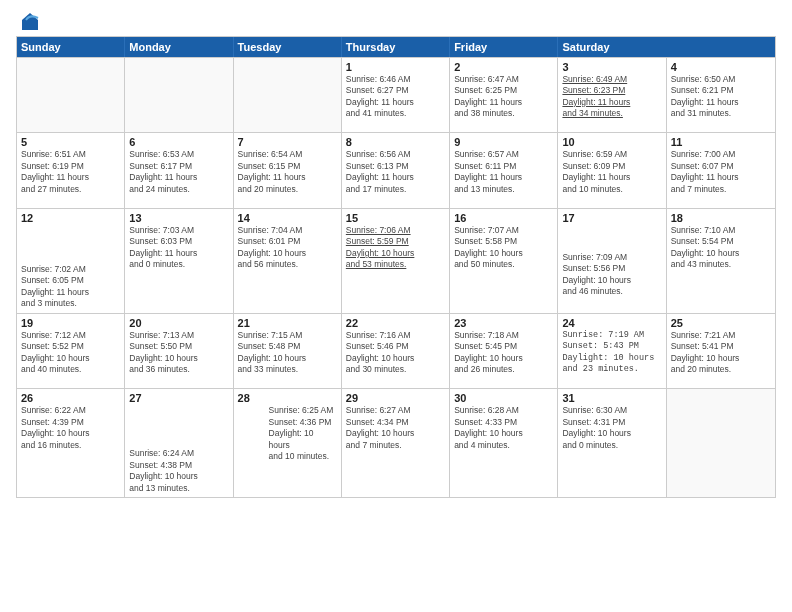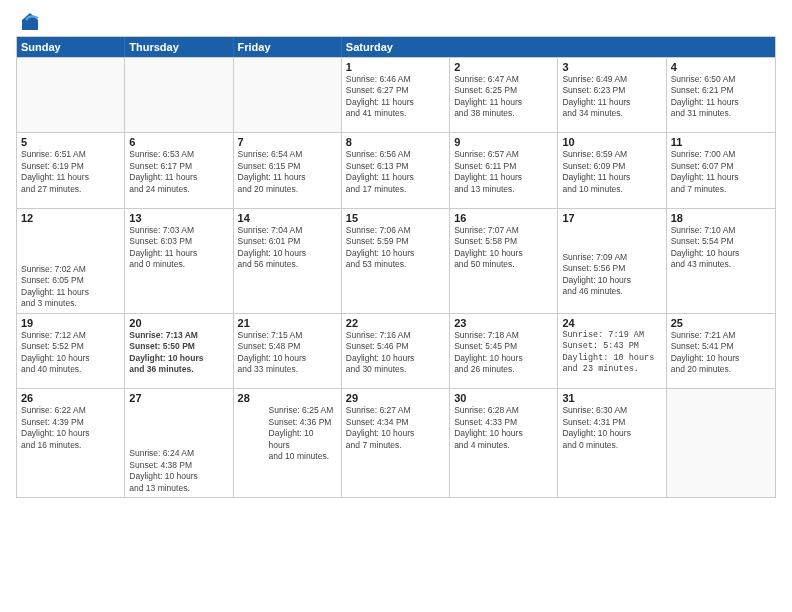--- a/index.html
+++ b/index.html
@@ -119,20 +119,22 @@
     </div>
     <div class="title-block">
       <div class="month-title"></div>
       <div class="location"></div>
     </div>
   </div>
 
   <div class="calendar">
     <div class="cal-header">
     <div class="cal-header-cell">Sunday</div>
+        <div class="cal-header-cell">Monday</div>
+        <div class="cal-header-cell">Tuesday</div>
         <div class="cal-header-cell">Thursday</div>
         <div class="cal-header-cell">Friday</div>
         <div class="cal-header-cell">Saturday</div>
       </div>
     <div class="cal-body">
     <div class="cal-row">
           <div class="cal-cell empty"></div>
           <div class="cal-cell empty"></div>
           <div class="cal-cell empty"></div>
           <div class="cal-cell">
@@ -144,21 +146,21 @@
           </div>
           <div class="cal-cell">
             <div class="day-num">2</div>
             <div class="cell-text" style="white-space: pre-line;">Sunrise: 6:47 AM
 Sunset: 6:25 PM
 Daylight: 11 hours
 and 38 minutes.</div>
           </div>
           <div class="cal-cell">
             <div class="day-num">3</div>
-            <div class="cell-text" style="white-space: pre-line;">Sunrise: 6:49 AM
+            <div class="cell-text" style="white-space: pre-line; text-decoration: underline;">Sunrise: 6:49 AM
 Sunset: 6:23 PM
 Daylight: 11 hours
 and 34 minutes.</div>
           </div>
           <div class="cal-cell">
             <div class="day-num">4</div>
             <div class="cell-text" style="white-space: pre-line;">Sunrise: 6:50 AM
 Sunset: 6:21 PM
 Daylight: 11 hours
 and 31 minutes.</div>
@@ -232,21 +234,21 @@
           </div>
           <div class="cal-cell">
             <div class="day-num">14</div>
             <div class="cell-text" style="white-space: pre-line;">Sunrise: 7:04 AM
 Sunset: 6:01 PM
 Daylight: 10 hours
 and 56 minutes.</div>
           </div>
           <div class="cal-cell">
             <div class="day-num">15</div>
-            <div class="cell-text" style="white-space: pre-line;">Sunrise: 7:06 AM
+            <div class="cell-text" style="white-space: pre-line; text-decoration: underline;">Sunrise: 7:06 AM
 Sunset: 5:59 PM
 Daylight: 10 hours
 and 53 minutes.</div>
           </div>
           <div class="cal-cell">
             <div class="day-num">16</div>
             <div class="cell-text" style="white-space: pre-line;">Sunrise: 7:07 AM
 Sunset: 5:58 PM
 Daylight: 10 hours
 and 50 minutes.</div>
@@ -269,21 +271,21 @@
         <div class="cal-row">
           <div class="cal-cell">
             <div class="day-num">19</div>
             <div class="cell-text" style="white-space: pre-line;">Sunrise: 7:12 AM
 Sunset: 5:52 PM
 Daylight: 10 hours
 and 40 minutes.</div>
           </div>
           <div class="cal-cell">
             <div class="day-num">20</div>
-            <div class="cell-text" style="white-space: pre-line; font-weight: bold;">Sunrise: 7:13 AM
+            <div class="cell-text" style="white-space: pre-line;">Sunrise: 7:13 AM
 Sunset: 5:50 PM
 Daylight: 10 hours
 and 36 minutes.</div>
           </div>
           <div class="cal-cell">
             <div class="day-num">21</div>
             <div class="cell-text" style="white-space: pre-line;">Sunrise: 7:15 AM
 Sunset: 5:48 PM
 Daylight: 10 hours
 and 33 minutes.</div>

